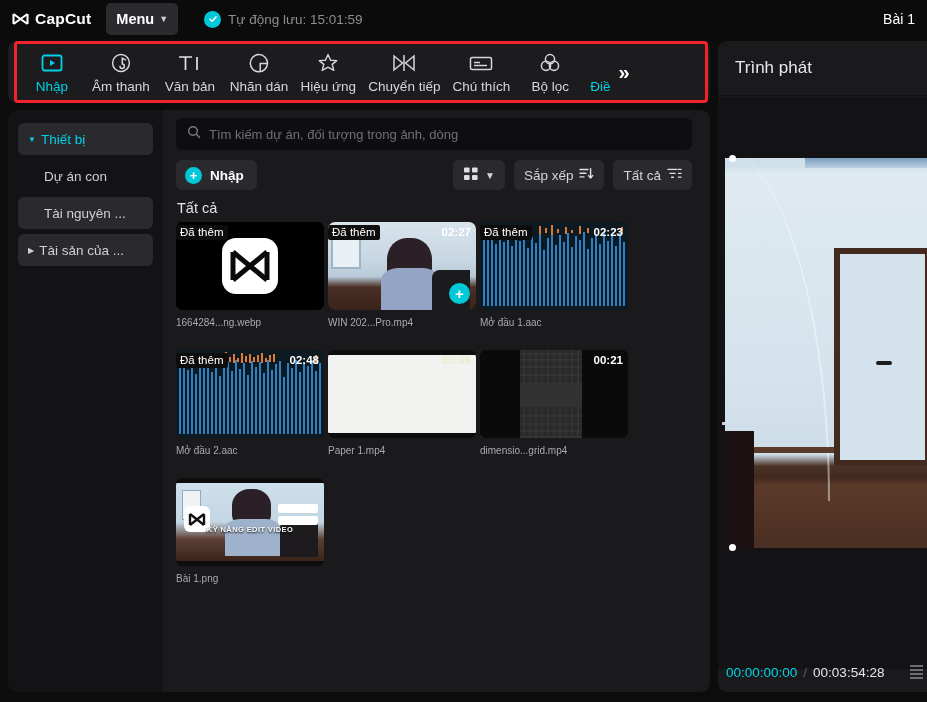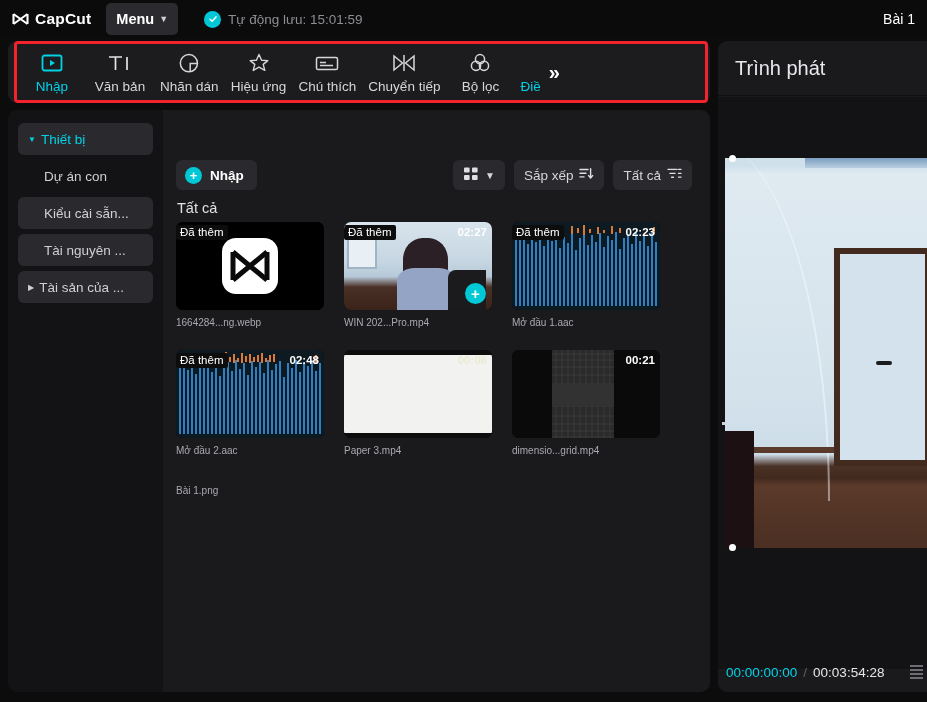--- a/index.html
+++ b/index.html
@@ -105,21 +105,21 @@
     height: 30px; border-radius: 6px; background: #2a2a2e; margin-left: 9px;
     display: flex; align-items: center; gap: 6px; padding: 0 10px; cursor: pointer;
     color: #d6d6da; font-size: 13.5px;
   }
   .section-title {
     position: absolute; left: 14px; top: 90px; color: #e2e2e6; font-size: 14.5px;
   }
 
   .grid {
     position: absolute; left: 13px; top: 112px; width: 524px; height: 466px;
-    display: flex; flex-wrap: wrap; gap: 22px 20px; align-content: flex-start;
+    display: flex; flex-wrap: wrap; gap: 22px 4px; align-content: flex-start;
     overflow: hidden;
   }
   .card { width: 148px; cursor: pointer; }
   .thumb {
     position: relative; width: 148px; height: 88px; border-radius: 7px;
     overflow: hidden; background: #000; display: block;
   }
   .badge-added {
     position: absolute; left: 0; top: 3px; background: #0d0d0d; color: #ffffff;
     font-size: 11.5px; padding: 1px 5px 2px 4px; border-radius: 2px; z-index: 4;
@@ -157,21 +157,21 @@
 
   
   .player {
     position: absolute; left: 718px; top: 41px; width: 210px; height: 651px;
     background: #1a1a1d; border-radius: 9px 0 0 9px;
   }
   .player-head {
     height: 55px; display: flex; align-items: center; padding-left: 17px;
     border-bottom: 1px solid #0f0f11;
   }
-  .player-title { color: #e8e8ec; font-size: 20px; }
+  .player-title { color: #e8e8ec; font-size: 17px; }
   .stage {
     position: absolute; left: 0; top: 56px; width: 210px; height: 572px;
     background: #131316; display: flex; align-items: center; justify-content: center;
   }
   .video-frame {
     position: absolute; left: 7px; top: 117px; width: 210px; height: 390px;
     overflow: hidden;
     background:
       linear-gradient(180deg,
         #cfe0ea 0%, #cfe0ea 2%,
@@ -259,20 +259,29 @@
     <div class="tab active">
       <span class="ticon">
         <svg width="24" height="20" viewBox="0 0 24 20">
           <rect x="2.5" y="2.5" width="19" height="15" rx="2" stroke="#00d2e6" stroke-width="1.8" fill="none"></rect>
           <path d="M10 7 L15 10 L10 13 Z" fill="#00d2e6"></path>
         </svg>
       </span>
       <span class="tlabel">Nhập</span>
     </div>
 
+    <div class="tab">
+      <span class="ticon">
+        <svg width="24" height="22" viewBox="0 0 24 22">
+          <circle cx="12" cy="11" r="8.4" stroke="#d6d6da" stroke-width="1.5" fill="none"></circle>
+          <path d="M11 14.2 a2.2 2.2 0 1 0 2.3 -2.2 V6.2 l3.2 1.6" stroke="#d6d6da" stroke-width="1.5" fill="none" stroke-linecap="round"></path>
+        </svg>
+      </span>
+      <span class="tlabel">Âm thanh</span>
+    </div>
 
     <div class="tab">
       <span class="ticon">
         <svg width="30" height="20" viewBox="0 0 30 20">
           <path d="M4 4 H17 M10.5 4 V17" stroke="#e4e4e8" stroke-width="1.7" fill="none"></path>
           <path d="M22 4 V17" stroke="#e4e4e8" stroke-width="1.7"></path>
         </svg>
       </span>
       <span class="tlabel">Văn bản</span>
     </div>
@@ -287,45 +296,45 @@
       <span class="tlabel">Nhãn dán</span>
     </div>
 
     <div class="tab">
       <span class="ticon">
         <svg width="24" height="22" viewBox="0 0 24 22">
           <path d="M12 2.5 L14.6 8.2 L20.8 8.6 L16.2 12.4 L17.8 18.4 L12 15.2 L6.2 18.4 L7.8 12.4 L3.2 8.6 L9.4 8.2 Z" stroke="#d6d6da" stroke-width="1.4" fill="none" stroke-linejoin="round"></path>
         </svg>
       </span>
       <span class="tlabel">Hiệu ứng</span>
-    </div>
-
-    <div class="tab">
-      <span class="ticon">
-        <svg width="26" height="20" viewBox="0 0 26 20">
-          <rect x="2.5" y="4.5" width="21" height="12" rx="1.6" stroke="#d6d6da" stroke-width="1.5" fill="none"></rect>
-          <path d="M6 9.5 H12 M6 12.5 H19" stroke="#d6d6da" stroke-width="1.6"></path>
-        </svg>
-      </span>
-      <span class="tlabel">Chú thích</span>
     </div>
 
     <div class="tab">
       <span class="ticon">
         <svg width="26" height="20" viewBox="0 0 26 20">
           <path d="M3 3 L11.5 10 L3 17 Z" stroke="#d6d6da" stroke-width="1.5" fill="none"></path>
           <path d="M23 3 L14.5 10 L23 17 Z" stroke="#d6d6da" stroke-width="1.5" fill="none"></path>
           <path d="M13 2 V18" stroke="#d6d6da" stroke-width="1.5"></path>
         </svg>
       </span>
       <span class="tlabel">Chuyển tiếp</span>
     </div>
 
     <div class="tab">
       <span class="ticon">
+        <svg width="26" height="20" viewBox="0 0 26 20">
+          <rect x="2.5" y="4.5" width="21" height="12" rx="1.6" stroke="#d6d6da" stroke-width="1.5" fill="none"></rect>
+          <path d="M6 9.5 H12 M6 12.5 H19" stroke="#d6d6da" stroke-width="1.6"></path>
+        </svg>
+      </span>
+      <span class="tlabel">Chú thích</span>
+    </div>
+
+    <div class="tab">
+      <span class="ticon">
         <svg width="24" height="22" viewBox="0 0 24 22">
           <circle cx="12" cy="7.2" r="4.6" stroke="#d6d6da" stroke-width="1.5" fill="none"></circle>
           <circle cx="8" cy="13.8" r="4.6" stroke="#d6d6da" stroke-width="1.5" fill="none"></circle>
           <circle cx="16" cy="13.8" r="4.6" stroke="#d6d6da" stroke-width="1.5" fill="none"></circle>
         </svg>
       </span>
       <span class="tlabel">Bộ lọc</span>
     </div>
 
     <div class="tab clipped">
@@ -339,33 +348,39 @@
 
   <div class="sidebar">
     <div class="side-item boxed active">
       <span class="side-arrow">▼</span>
       <span>Thiết bị</span>
     </div>
     <div class="side-item indent">
       <span>Dự án con</span>
     </div>
     <div class="side-item boxed indent">
-      <span>Kiểu cài sẵn...</span>
-    </div>
-    <div class="side-item boxed indent">
       <span>Tài nguyên ...</span>
     </div>
     <div class="side-item boxed">
       <span class="side-arrow">▶</span>
       <span>Tài sản của ...</span>
     </div>
   </div>
 
   <div class="media">
 
+    <div class="searchbar">
+      <span>
+        <svg width="14" height="14" viewBox="0 0 14 14">
+          <circle cx="6" cy="6" r="4.3" stroke="#7a7a82" stroke-width="1.4" fill="none"></circle>
+          <path d="M9.3 9.3 L12.6 12.6" stroke="#7a7a82" stroke-width="1.4" stroke-linecap="round"></path>
+        </svg>
+      </span>
+      <span class="search-ph">Tìm kiếm dự án, đối tượng trong ảnh, dòng</span>
+    </div>
 
     <div class="actionrow">
       <div class="import-btn">
         <span class="plus-circle">+</span>
         <span class="import-label">Nhập</span>
       </div>
       <div class="spacer"></div>
 
       <div class="pill">
         <span>
@@ -480,21 +495,21 @@
         <div class="card-name">Mở đầu 2.aac</div>
       </div>
 
       <div class="card">
         <div class="thumb">
           <div class="art art-paper">
             <div class="paper-sheet"></div>
           </div>
           <span class="dur faint">00:06</span>
         </div>
-        <div class="card-name">Paper 3.mp4</div>
+        <div class="card-name">Paper 1.mp4</div>
       </div>
 
       <div class="card">
         <div class="thumb">
           <div class="art art-grid3d">
             <svg width="148" height="88" viewBox="0 0 148 88">
               <rect x="40" y="0" width="62" height="88" fill="#2a2a2a"></rect>
               <g stroke="#4a4a4a" stroke-width="0.6" opacity="0.85">
                 <path d="M40 4 H102 M40 10 H102 M40 17 H102 M40 25 H102 M40 34 H102
                          M40 56 H102 M40 66 H102 M40 74 H102 M40 81 H102 M40 87 H102"></path>
@@ -503,20 +518,41 @@
               </g>
               <rect x="40" y="34" width="62" height="22" fill="#323232"></rect>
             </svg>
           </div>
           <span class="dur">00:21</span>
         </div>
         <div class="card-name">dimensio...grid.mp4</div>
       </div>
 
       <div class="card">
+        <div class="thumb">
+          <div class="art art-lesson">
+            <div style="position:absolute;left:0;top:5px;width:148px;height:78px;
+                        background:linear-gradient(180deg,#cfe0ec 0%,#c3d6e4 50%,#5d4034 72%,#3a2319 100%);"></div>
+            <div style="position:absolute;left:4%;top:14%;width:13%;height:34%;background:#eef3f6;border:1px solid #97a8b6;"></div>
+            <div style="position:absolute;left:38%;top:12%;width:26%;height:40%;background:#2c2028;border-radius:46% 46% 24% 24%;"></div>
+            <div style="position:absolute;left:33%;top:47%;width:38%;height:42%;background:#9fb2cc;border-radius:28% 28% 0 0;"></div>
+            <div style="position:absolute;left:70%;top:50%;width:26%;height:40%;background:#1d1b1d;border-radius:16% 0 0 0;"></div>
+            <span style="position:absolute;left:8px;top:28px;width:26px;height:26px;background:#fff;border-radius:6px;
+                         display:flex;align-items:center;justify-content:center;">
+              <svg width="18" height="15" viewBox="0 0 18 15">
+                <path d="M2 2 L16 13 M2 13 L16 2" stroke="#111" stroke-width="2.4" fill="none"></path>
+                <path d="M2 2 V13 M16 2 V13" stroke="#111" stroke-width="2.4"></path>
+              </svg>
+            </span>
+            <span style="position:absolute;right:6px;top:26px;width:40px;height:9px;background:#fff;border-radius:2px;"></span>
+            <span style="position:absolute;right:6px;top:38px;width:40px;height:9px;background:#fff;border-radius:2px;"></span>
+            <span style="position:absolute;left:0;right:0;top:53%;text-align:center;color:#fff;font-size:7.5px;
+                         font-weight:bold;letter-spacing:.4px;text-shadow:0 1px 2px #000;">KỸ NĂNG EDIT VIDEO</span>
+          </div>
+        </div>
         <div class="card-name">Bài 1.png</div>
       </div>
 
     </div>
   </div>
 
   <div class="player">
     <div class="player-head">
       <span class="player-title">Trình phát</span>
     </div>

